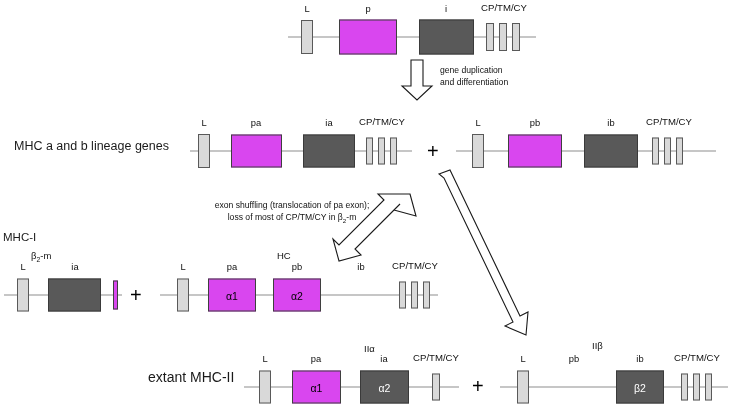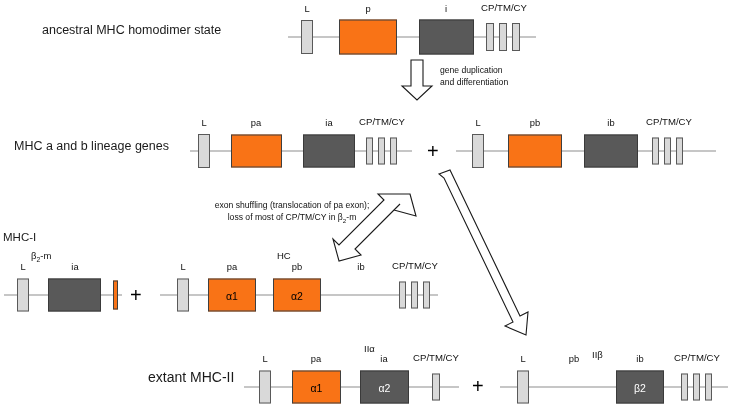--- a/index.html
+++ b/index.html
@@ -31,21 +31,21 @@
     background:#8d8d8d;transform:translateY(-0.5px);
   }
   .exon{
     position:absolute;top:50%;transform:translateY(-50%);
     border:1px solid #4d4d4d;
     box-sizing:border-box;
     display:flex;align-items:center;justify-content:center;
     font-size:10.5px;color:#000;
   }
   .exon.light{background:#d9d9d9;border-color:#595959;}
-  .exon.white{background:#f97316;border-color:#3f3f3f;}
+  .exon.white{background:#d946ef;border-color:#3f3f3f;}
   .exon.dark{background:#595959;border-color:#3a3a3a;color:#ffffff;}
 
   .exlabel{
     position:absolute;
     font-size:9.4px;color:#111;white-space:nowrap;
     text-align:center;
     transform:translateX(-50%);
   }
   .grouplabel{
     position:absolute;font-size:9.6px;color:#111;white-space:nowrap;
@@ -61,21 +61,20 @@
 
   
   .arrowsvg{position:absolute;}
   .arrowsvg path{fill:#ffffff;stroke:#1a1a1a;stroke-width:1.1;stroke-linejoin:miter;}
 </style>
 </head>
 <body>
 
 <div class="stage">
 
-  <div class="abs rowlabel" style="left:42px;top:24px;">ancestral MHC homodimer state</div>
 
   <div class="gene" style="left:288px;top:14px;width:248px;">
     <div class="axis"></div>
 
     <div class="exlabel" style="left:19px;top:-11px;">L</div>
     <div class="exon light" style="left:13px;width:12px;height:34px;"></div>
 
     <div class="exlabel" style="left:80px;top:-11px;">p</div>
     <div class="exon white" style="left:51px;width:58px;height:35px;"></div>
 
@@ -201,21 +200,21 @@
 
     <div class="exlabel" style="left:140px;top:-11px;">ia</div>
     <div class="exon dark" style="left:116px;width:49px;height:33px;">α2</div>
 
     <div class="grouplabel" style="left:192px;top:-12px;">CP/TM/CY</div>
     <div class="exon light" style="left:188px;width:8px;height:27px;"></div>
   </div>
 
   <div class="abs plus" style="left:472px;top:376px;">+</div>
 
-  <div class="abs smalllabel" style="left:592px;top:349px;">IIβ</div>
+  <div class="abs smalllabel" style="left:592px;top:340px;">IIβ</div>
 
   <div class="gene" style="left:500px;top:364px;width:228px;">
     <div class="axis"></div>
 
     <div class="exlabel" style="left:23px;top:-11px;">L</div>
     <div class="exon light" style="left:17px;width:12px;height:33px;"></div>
 
     <div class="exlabel" style="left:74px;top:-11px;">pb</div>
 
     <div class="exlabel" style="left:140px;top:-11px;">ib</div>

